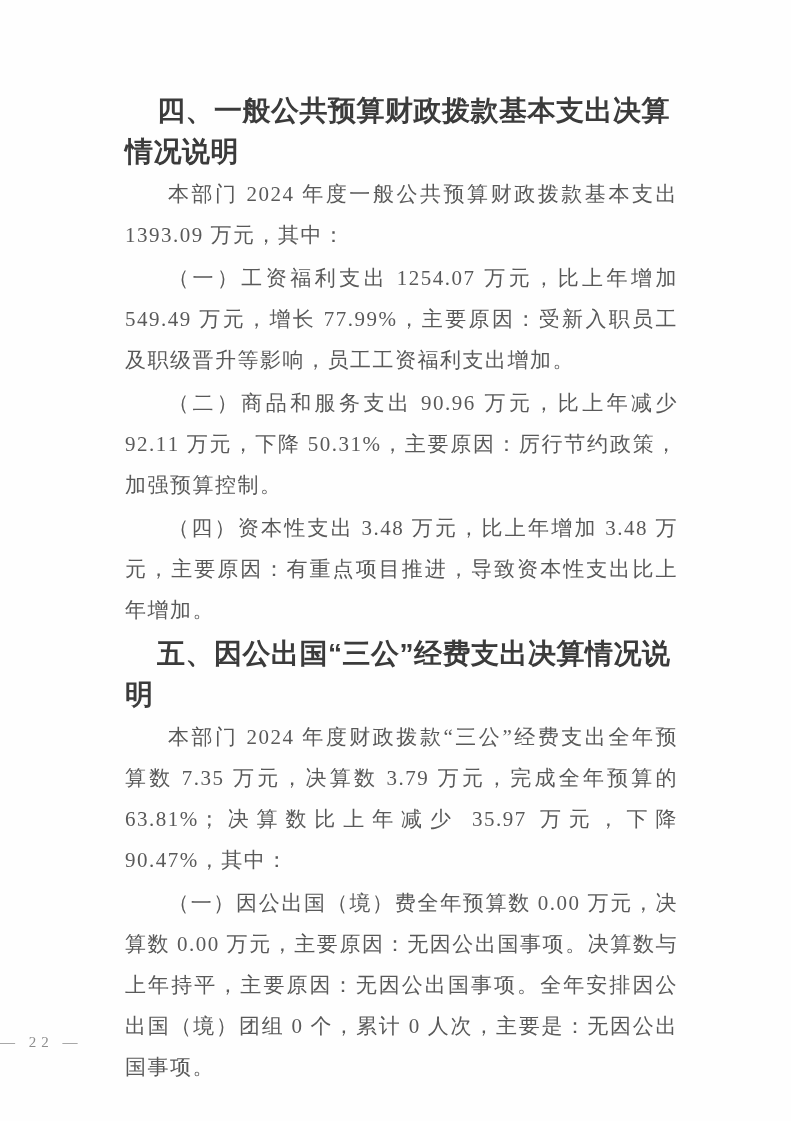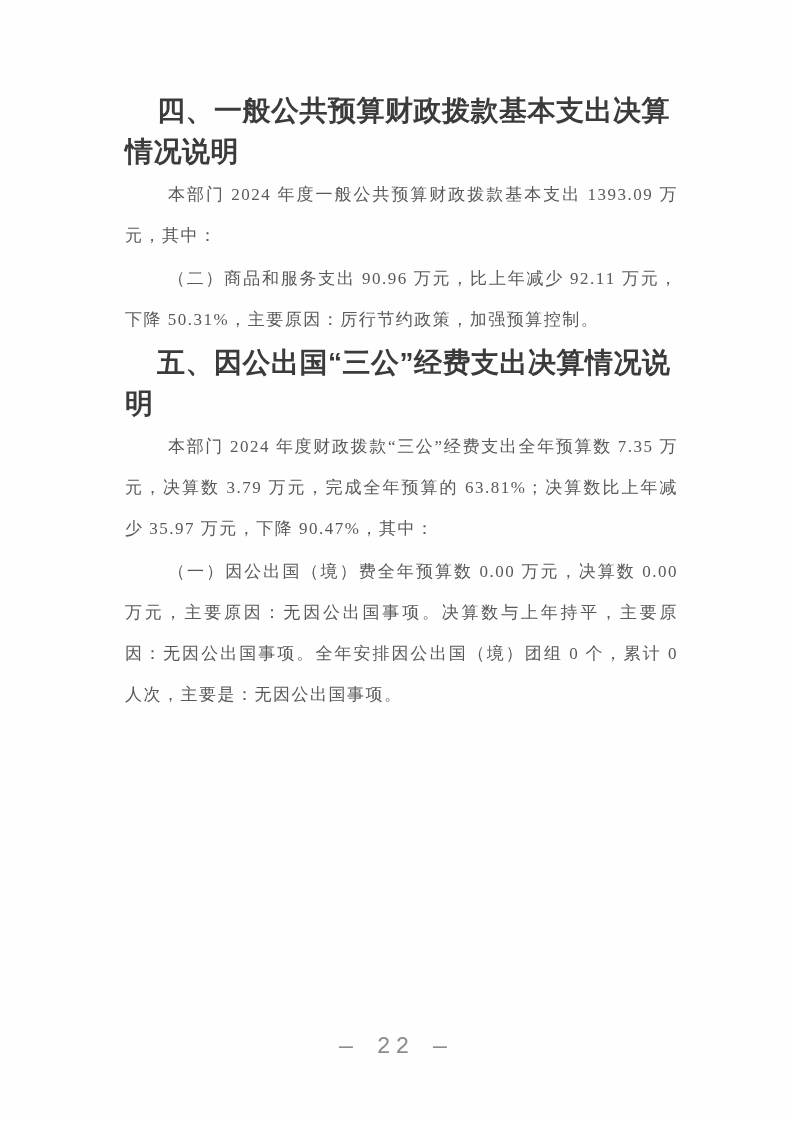--- a/index.html
+++ b/index.html
@@ -26,45 +26,46 @@
     font-weight:700;
     font-size:28px;
     line-height:41px;
     color:var(--heading-color);
     text-indent:32px;
     letter-spacing:0.5px;
     margin:0 0 2px 0;
   }
   .doc-paragraph{
     font-family:"Liberation Serif", serif;
-    font-size:17px;
+    font-size:21px;
     line-height:41px;
     color:var(--body-color);
     text-indent:43px;
     text-align:justify;
     letter-spacing:1.5px;
     margin:0 0 2px 0;
   }
   .footer{
     position:absolute;
     left:0;right:0;top:1034px;
-    text-align:center;
-    font-family:Liberation Mono, monospace;
-    font-size:23px;
+    font-family:Liberation Serif, serif;
+    font-size:15px;
     letter-spacing:5px;
     color:var(--footer-color);
   }
 </style>
 </head>
 <body>
 
 <div class="page">
   <div class="content">
     <h3 class="doc-heading">四、一般公共预算财政拨款基本支出决算情况说明</h3>
     <p class="doc-paragraph">本部门 2024 年度一般公共预算财政拨款基本支出 1393.09 万元，其中：</p>
+    <p class="doc-paragraph">（一）工资福利支出 1254.07 万元，比上年增加 549.49 万元，增长 77.99%，主要原因：受新入职员工及职级晋升等影响，员工工资福利支出增加。</p>
     <p class="doc-paragraph">（二）商品和服务支出 90.96 万元，比上年减少 92.11 万元，下降 50.31%，主要原因：厉行节约政策，加强预算控制。</p>
+    <p class="doc-paragraph">（四）资本性支出 3.48 万元，比上年增加 3.48 万元，主要原因：有重点项目推进，导致资本性支出比上年增加。</p>
     <h3 class="doc-heading">五、因公出国“三公”经费支出决算情况说明</h3>
     <p class="doc-paragraph">本部门 2024 年度财政拨款“三公”经费支出全年预算数 7.35 万元，决算数 3.79 万元，完成全年预算的 63.81%；决算数比上年减少 35.97 万元，下降 90.47%，其中：</p>
     <p class="doc-paragraph">（一）因公出国（境）费全年预算数 0.00 万元，决算数 0.00 万元，主要原因：无因公出国事项。决算数与上年持平，主要原因：无因公出国事项。全年安排因公出国（境）团组 0 个，累计 0 人次，主要是：无因公出国事项。</p>
   </div>
 
   <div class="footer">— 22 —</div>
 </div>
 
 </body></html>

